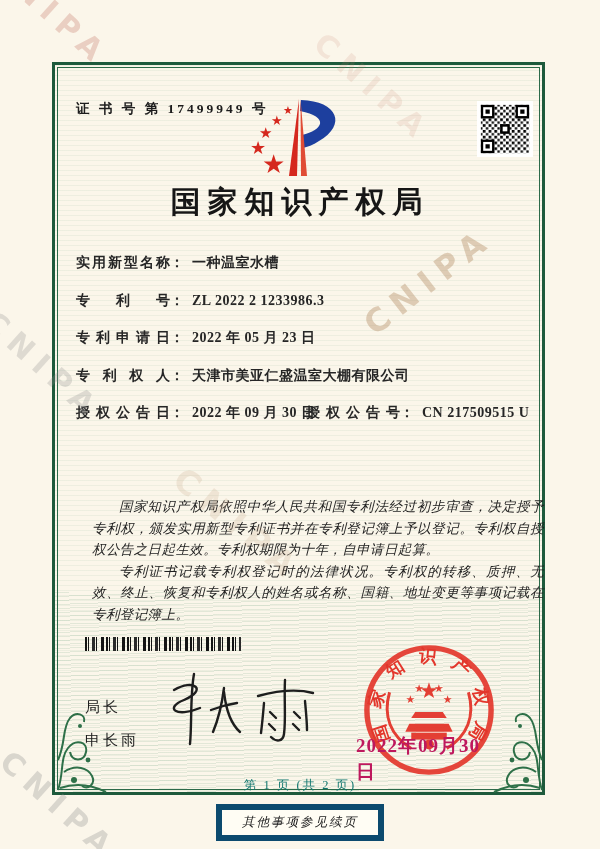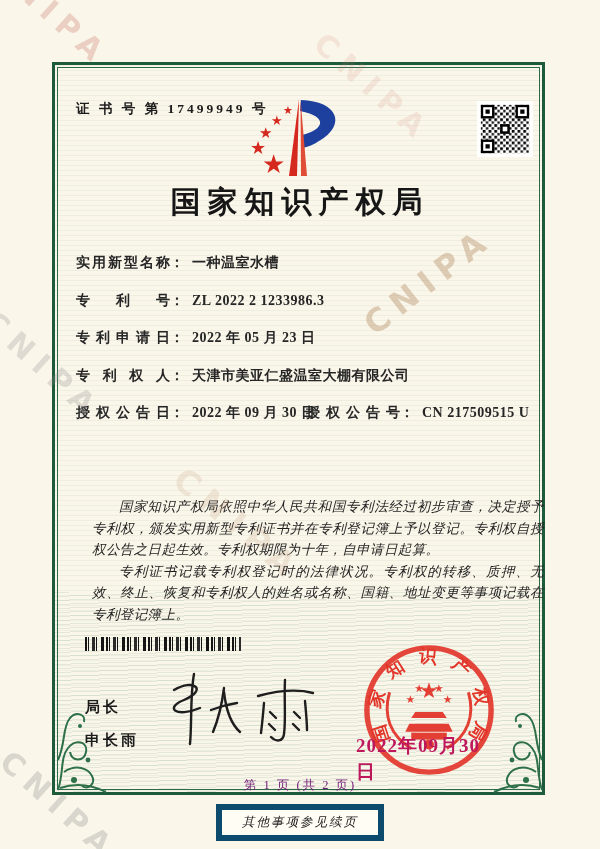--- a/index.html
+++ b/index.html
@@ -49,31 +49,31 @@
     font-size:13.5px;line-height:21.5px;color:#1f1f1f;text-align:justify;
     font-style:italic;letter-spacing:0.4px;margin-left:10px;
   }
   .paras p{margin:0;text-indent:2em;}
   .barcode{
     position:absolute;left:85px;top:637px;width:156px;height:14px;
     background:
       repeating-linear-gradient(90deg,#141414 0 2px,transparent 2px 3px,#141414 3px 4px,transparent 4px 7px,#2a2a2a 7px 10px,transparent 10px 11px,#141414 11px 12px,transparent 12px 16px,#141414 16px 19px,transparent 19px 21px);
   }
   .officer{position:absolute;left:85px;top:690px;font-family:"Liberation Sans","DejaVu Sans",sans-serif;
-    font-size:15px;color:#1c1c1c;letter-spacing:3px;line-height:33px;font-weight:700;}
+    font-size:15px;color:#1c1c1c;letter-spacing:3px;line-height:33px;font-weight:400;}
   .signature{position:absolute;left:158px;top:670px;width:180px;height:80px;}
   .seal{position:absolute;left:360px;top:641px;width:138px;height:138px;}
   .seal-date{
     position:absolute;left:356px;top:733px;width:134px;text-align:left;
     font-size:19px;font-weight:bold;color:#be185d;letter-spacing:1px;
     font-family:"Liberation Serif",serif;
   }
   .page-info{
     position:absolute;left:0;top:777px;width:100%;text-align:center;
-    font-size:12.5px;color:#701a75;letter-spacing:2px;
+    font-size:12.5px;color:#0f766e;letter-spacing:2px;
   }
   .tab{
     position:absolute;left:50%;top:804px;transform:translateX(-50%);
     background:#fffdf4;border:6px solid #0c4a6e;padding:4px 20px;
     font-size:12.5px;font-style:italic;letter-spacing:2px;color:#222;
   }
   .flourish{position:absolute;width:88px;height:92px;pointer-events:none;}
   .flourish.bl{left:54px;top:702px;}
   .flourish.br{right:54px;top:702px;transform:scaleX(-1);}
   .wm{

